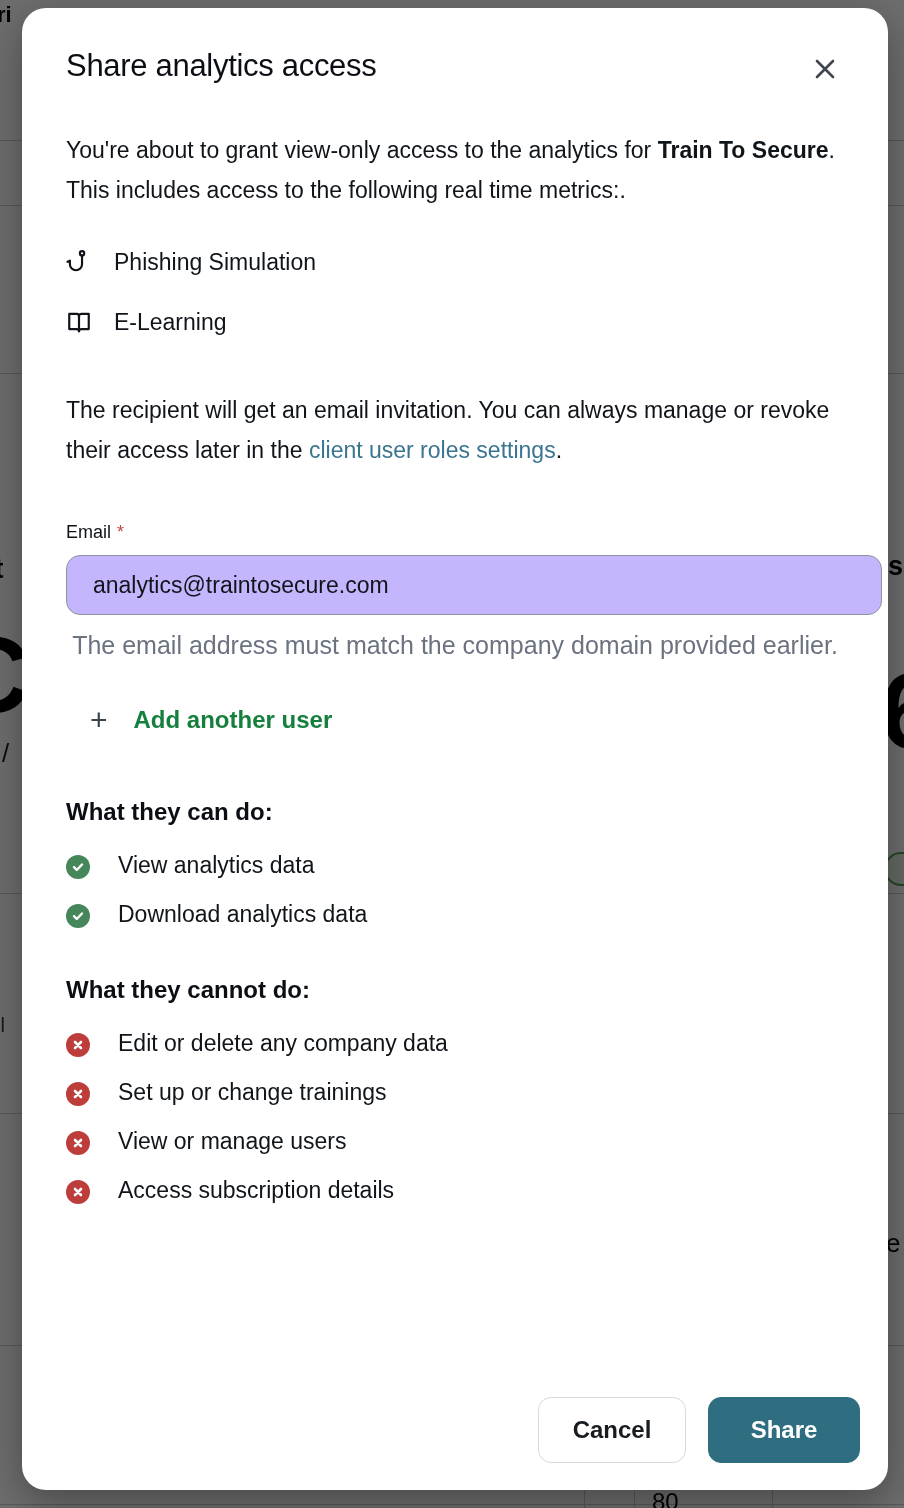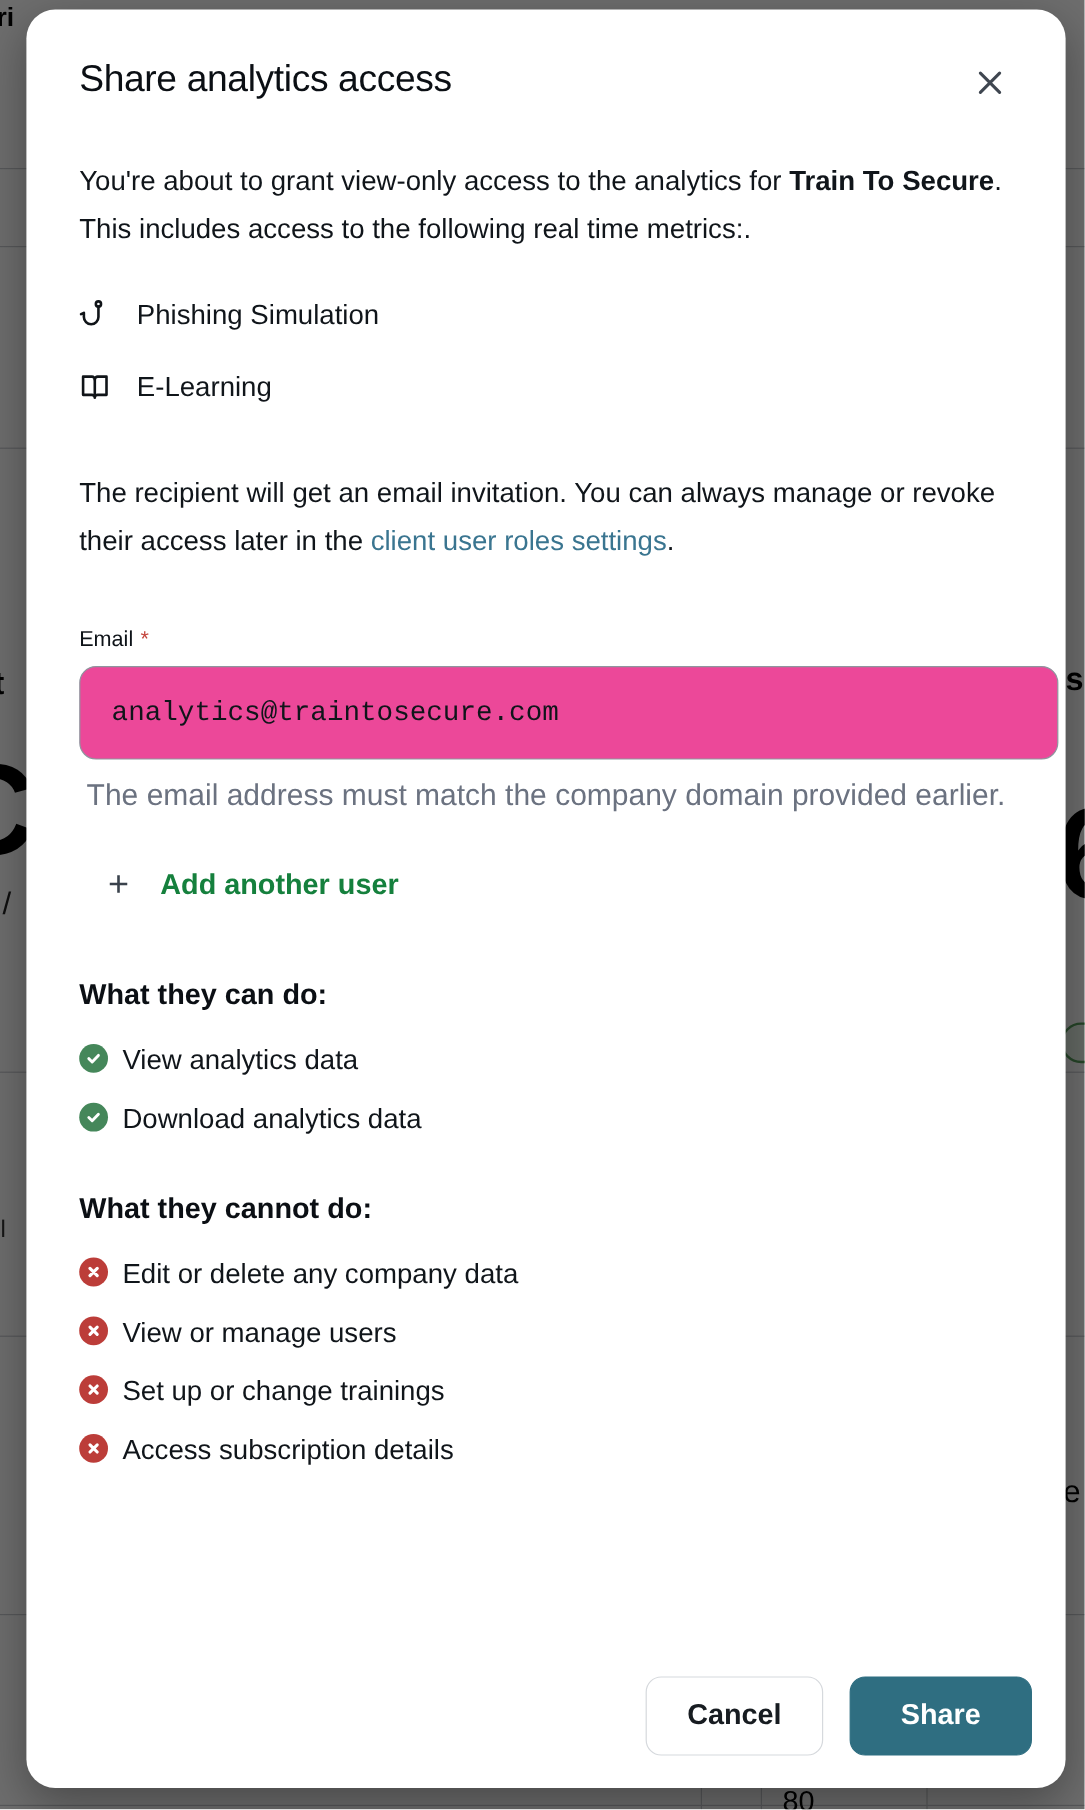--- a/index.html
+++ b/index.html
@@ -31,34 +31,34 @@
   .p2 a { color:#3a7590; text-decoration:none; }
 
   .metrics { margin-top:32px; padding:0 20px; display:flex; flex-direction:column; gap:20px; }
   .metric-row { display:flex; align-items:center; gap:22px; height:40px; }
   .metric-row .m-icon { width:26px; height:26px; flex:0 0 26px; color:#101418; }
   .metric-row .m-label { font-size:23px; color:#10151a; }
 
   .field { padding:0 20px; }
   .field-label { margin-top:52px; font-size:18px; font-weight:500; color:#0e1318; }
   .req { color:#c4453c; margin-left:6px; }
-  .email-input { margin-top:12px; width:816px; height:78px; border:1px solid #8f959e; border-radius:14px;
-                 padding:0 26px; font-size:23px; color:#10151a; font-family:Liberation Mono, monospace;
-                 background:#ec4899; outline:none; display:block; }
+  .email-input { margin-top:12px; width:816px; height:60px; border:1px solid #8f959e; border-radius:14px;
+                 padding:0 26px; font-size:23px; color:#10151a; font-family:Liberation Sans, sans-serif;
+                 background:#c4b5fd; outline:none; display:block; }
   .helper { margin-top:16px; font-size:25px; color:#6b7280;text-align:center; }
 
   .add-user { margin-top:40px; margin-left:44px; display:flex; align-items:center; gap:26px;
               background:none; border:none; cursor:pointer; padding:6px 0; }
   .add-user .plus { font-size:30px; font-weight:400; color:#3a424c; line-height:24px; }
   .add-user .add-label { font-size:24px; font-weight:700; color:#15803d; }
 
   .sec-heading { margin-top:58px; padding:0 20px; font-size:24px; font-weight:700; color:#0b0f14; }
   .sec-heading.cannot { margin-top:48px; }
   .perm-list { margin-top:26px; padding:0 20px; display:flex; flex-direction:column; gap:22px; }
-  .perm-row { display:flex; align-items:flex-start; gap:12px; }
+  .perm-row { display:flex; align-items:flex-end; gap:28px; }
   .perm-row .p-icon { width:24px; height:24px; flex:0 0 24px; border-radius:50%;
                       display:flex; align-items:center; justify-content:center; }
   .p-icon.ok { background:#45875a; }
   .p-icon.no { background:#bc3d39; }
   .perm-row .p-label { font-size:23px; color:#10151a; }
 
   .modal-footer { margin-top:auto; display:flex; justify-content:flex-end; align-items:center; gap:22px; padding:0 4px; }
   .btn { height:66px; border-radius:13px; font-family:"Liberation Sans", sans-serif;
          font-size:24px; font-weight:700; cursor:pointer; }
   .btn-cancel { width:148px; background:#fff; border:1px solid #d6d9dd; color:#171c21; }
@@ -172,29 +172,29 @@
             </svg>
         </span>
         <span class="p-label">Edit or delete any company data</span>
       </div>
       <div class="perm-row">
         <span class="p-icon no">
           <svg width="12" height="12" viewBox="0 0 12 12">
               <path d="M3 3 L9 9 M9 3 L3 9" stroke="#fff" stroke-width="2.6" stroke-linecap="round"></path>
             </svg>
         </span>
+        <span class="p-label">Set up or change trainings</span>
+      </div>
+      <div class="perm-row">
+        <span class="p-icon no">
+          <svg width="12" height="12" viewBox="0 0 12 12">
+              <path d="M3 3 L9 9 M9 3 L3 9" stroke="#fff" stroke-width="2.6" stroke-linecap="round"></path>
+            </svg>
+        </span>
         <span class="p-label">View or manage users</span>
-      </div>
-      <div class="perm-row">
-        <span class="p-icon no">
-          <svg width="12" height="12" viewBox="0 0 12 12">
-              <path d="M3 3 L9 9 M9 3 L3 9" stroke="#fff" stroke-width="2.6" stroke-linecap="round"></path>
-            </svg>
-        </span>
-        <span class="p-label">Set up or change trainings</span>
       </div>
       <div class="perm-row">
         <span class="p-icon no">
           <svg width="12" height="12" viewBox="0 0 12 12">
               <path d="M3 3 L9 9 M9 3 L3 9" stroke="#fff" stroke-width="2.6" stroke-linecap="round"></path>
             </svg>
         </span>
         <span class="p-label">Access subscription details</span>
       </div>
     </div>

